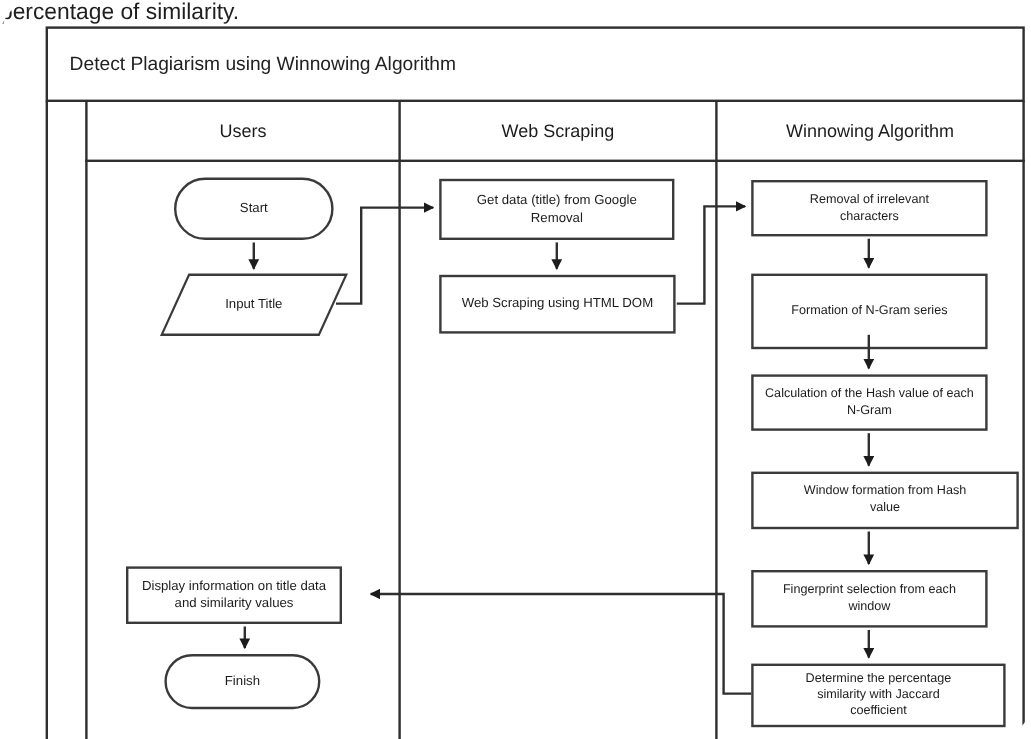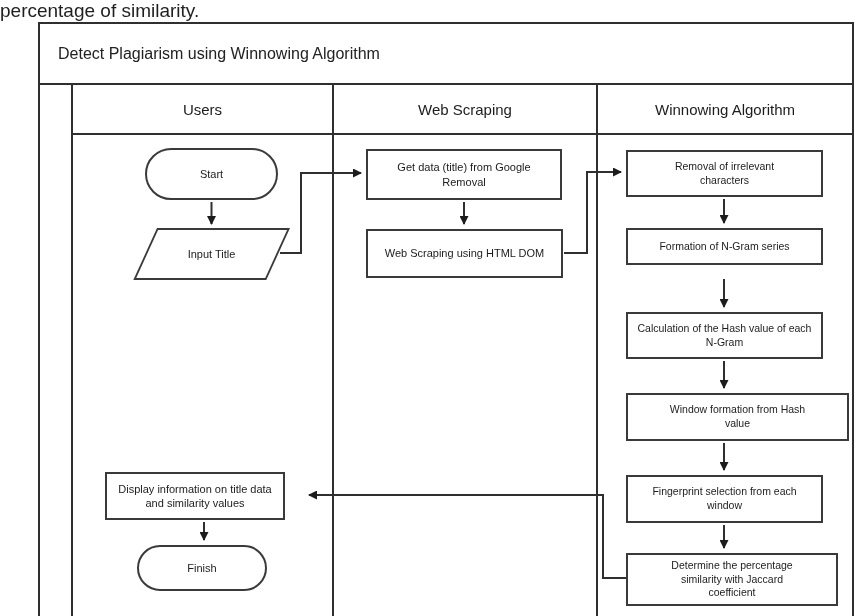--- a/index.html
+++ b/index.html
@@ -1,17 +1,17 @@
 <!DOCTYPE html>
 <html><head>
 <meta charset="utf-8">
 <style>
   html,body{margin:0;padding:0;background:#ffffff;}
   body{font-family:"Liberation Sans","DejaVu Sans",sans-serif;color:#1c1c1c;}
-  #canvas{position:relative;width:859px;height:616px;background:#fff;overflow:hidden;}
+  #canvas{position:relative;width:859px;height:616px;background:#fff;overflow:hidden;border-radius:31px;}
 
   .top-text{position:absolute;left:0;top:0;font-size:19px;color:#1f1f1f;white-space:nowrap;}
 
   .title-box{position:absolute;left:38px;top:22px;width:816px;height:63px;
     border:2px solid #2f2f2f;box-sizing:border-box;display:flex;align-items:center;
     padding-left:18px;font-size:16px;color:#222;}
 
   .vline{position:absolute;top:84px;height:532px;width:2px;background:#2f2f2f;}
   .hline{position:absolute;height:2px;background:#2f2f2f;}
 
@@ -82,21 +82,21 @@
   </div>
 
   <div class="node" style="left:366px;top:229px;width:197px;height:49px">
     <span>Web Scraping using HTML DOM</span>
   </div>
 
   <div class="node win" style="left:626px;top:150px;width:197px;height:47px">
     <span class="inner" style="max-width:126px">Removal of irrelevant characters</span>
   </div>
 
-  <div class="node win" style="left:626px;top:228px;width:197px;height:37px">
+  <div class="node win" style="left:626px;top:228px;width:197px;height:63px">
     <span>Formation of N-Gram series</span>
   </div>
 
   <div class="node win" style="left:626px;top:312px;width:197px;height:47px">
     <span class="inner" style="max-width:176px">Calculation of the Hash value of each N-Gram</span>
   </div>
 
   <div class="node win" style="left:626px;top:393px;width:223px;height:48px">
     <span class="inner" style="max-width:158px">Window formation from Hash value</span>
   </div>

